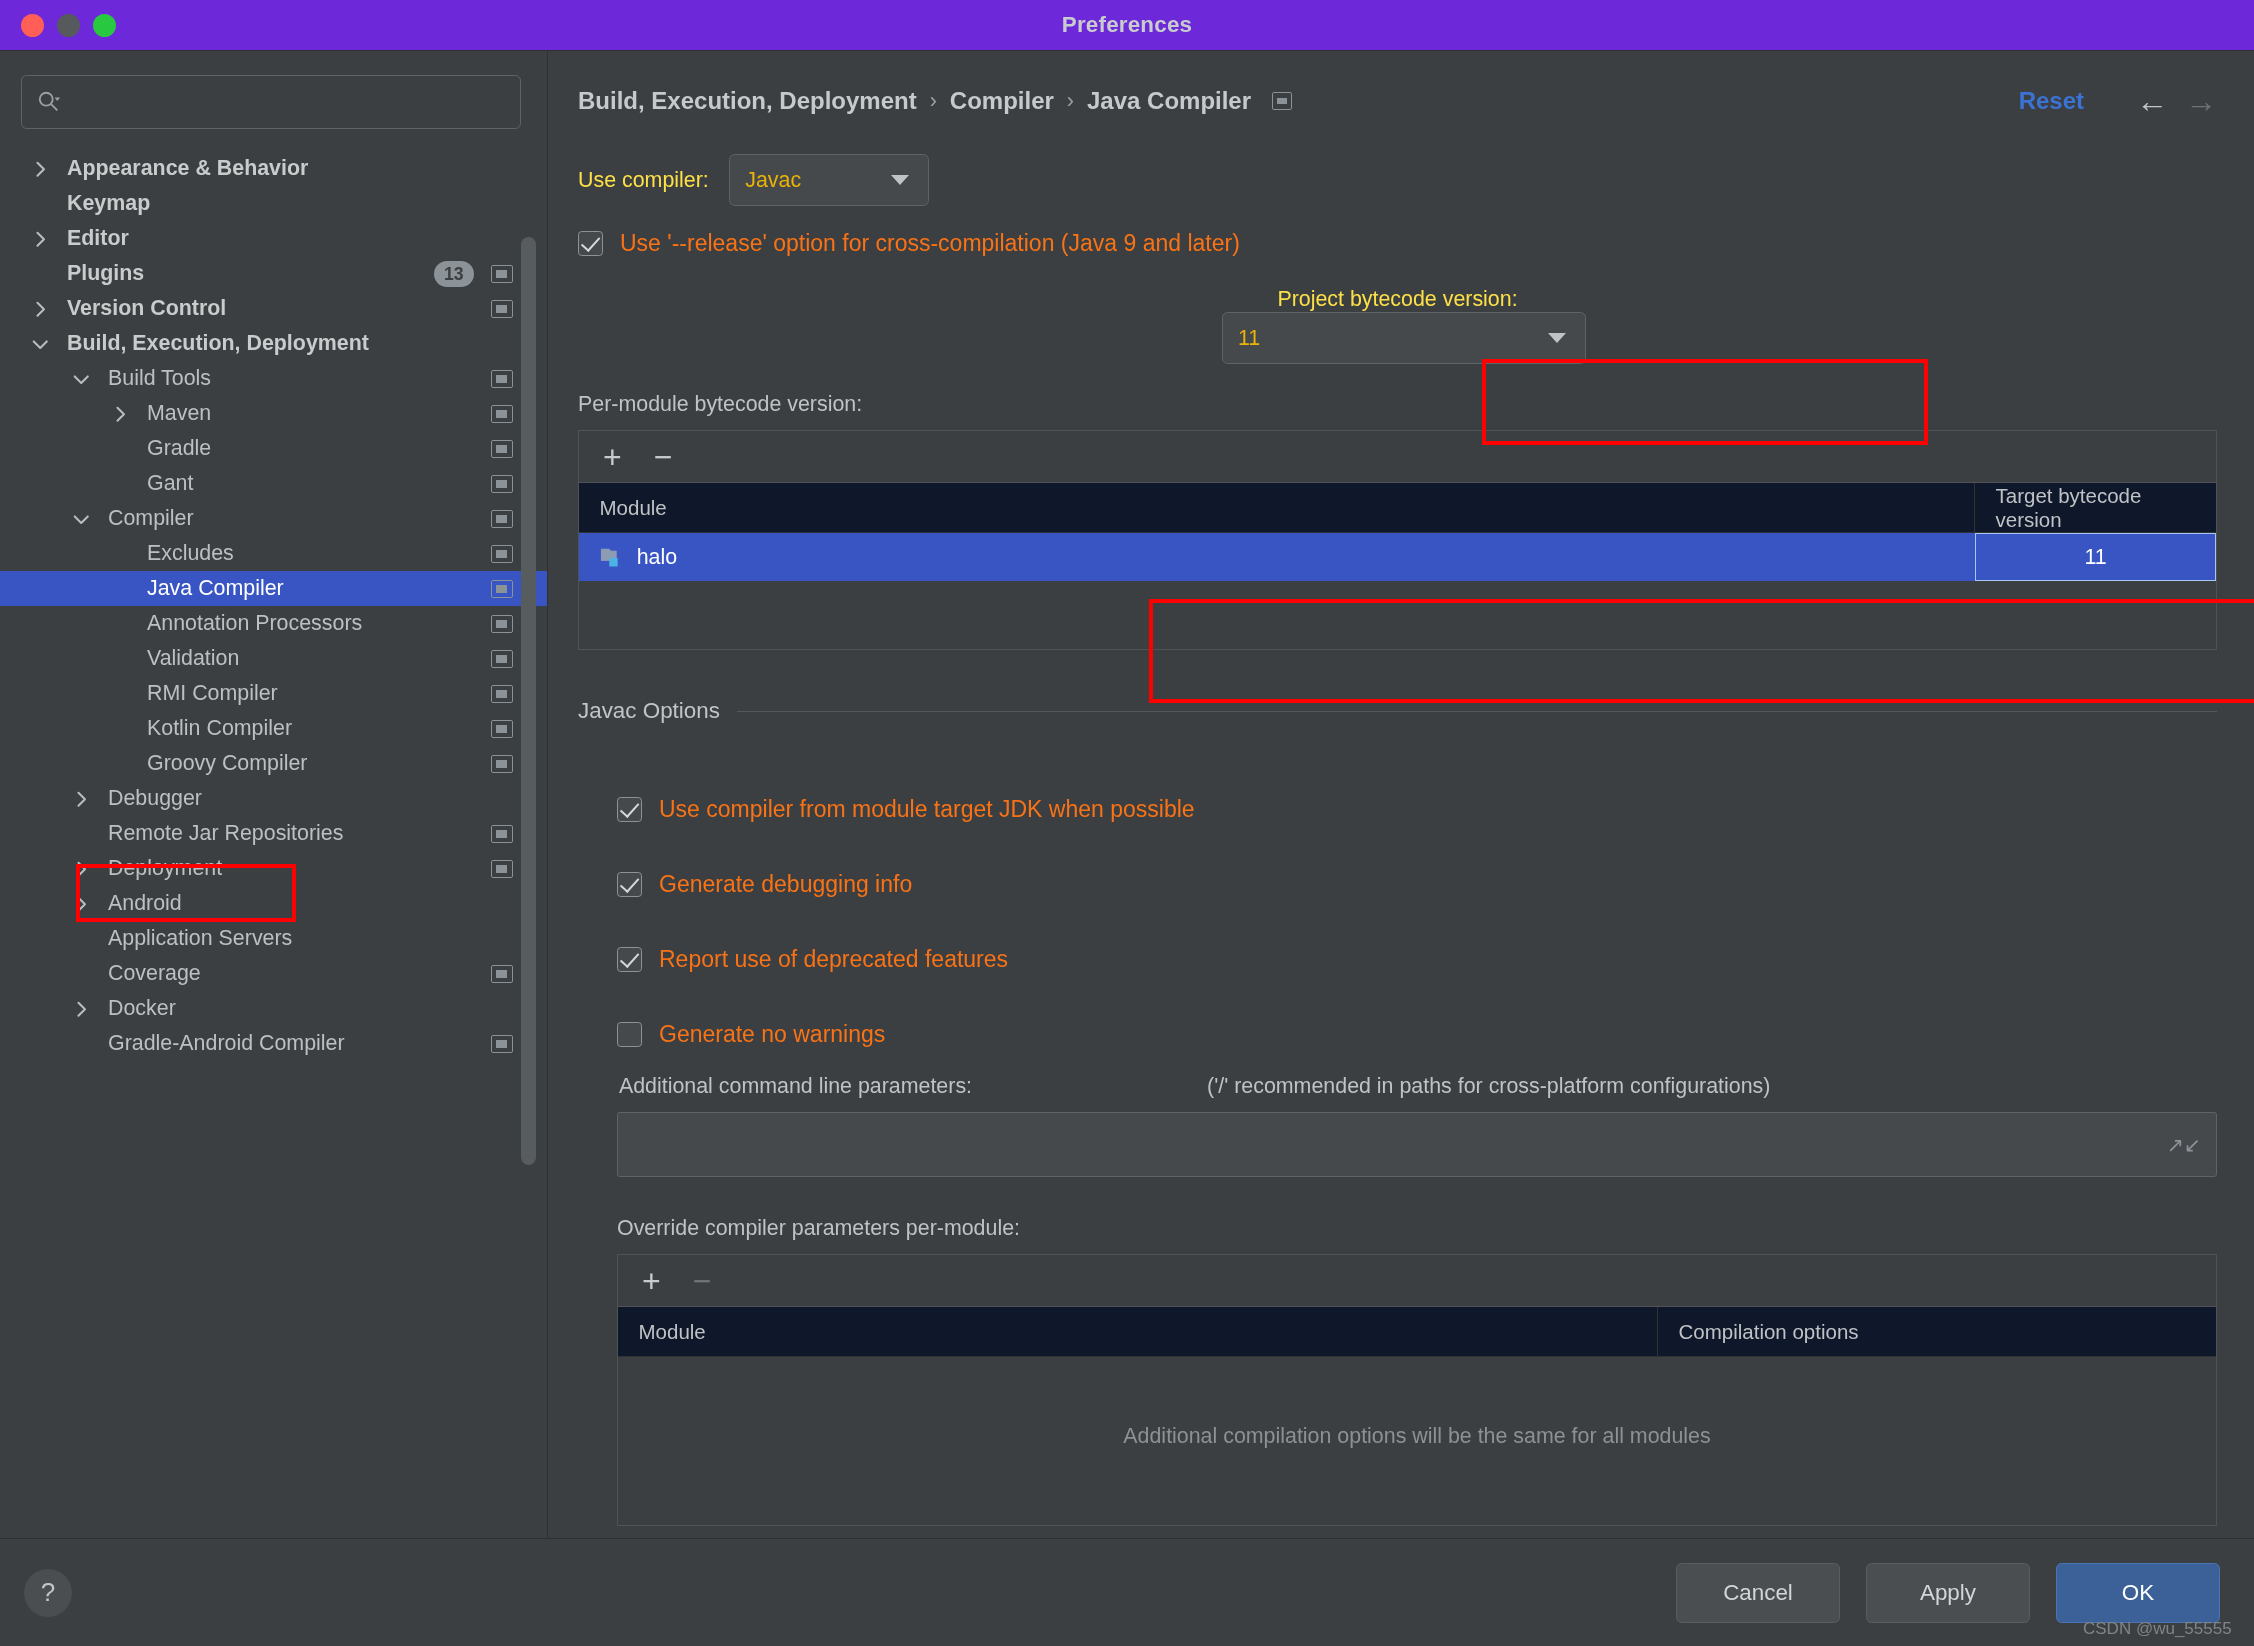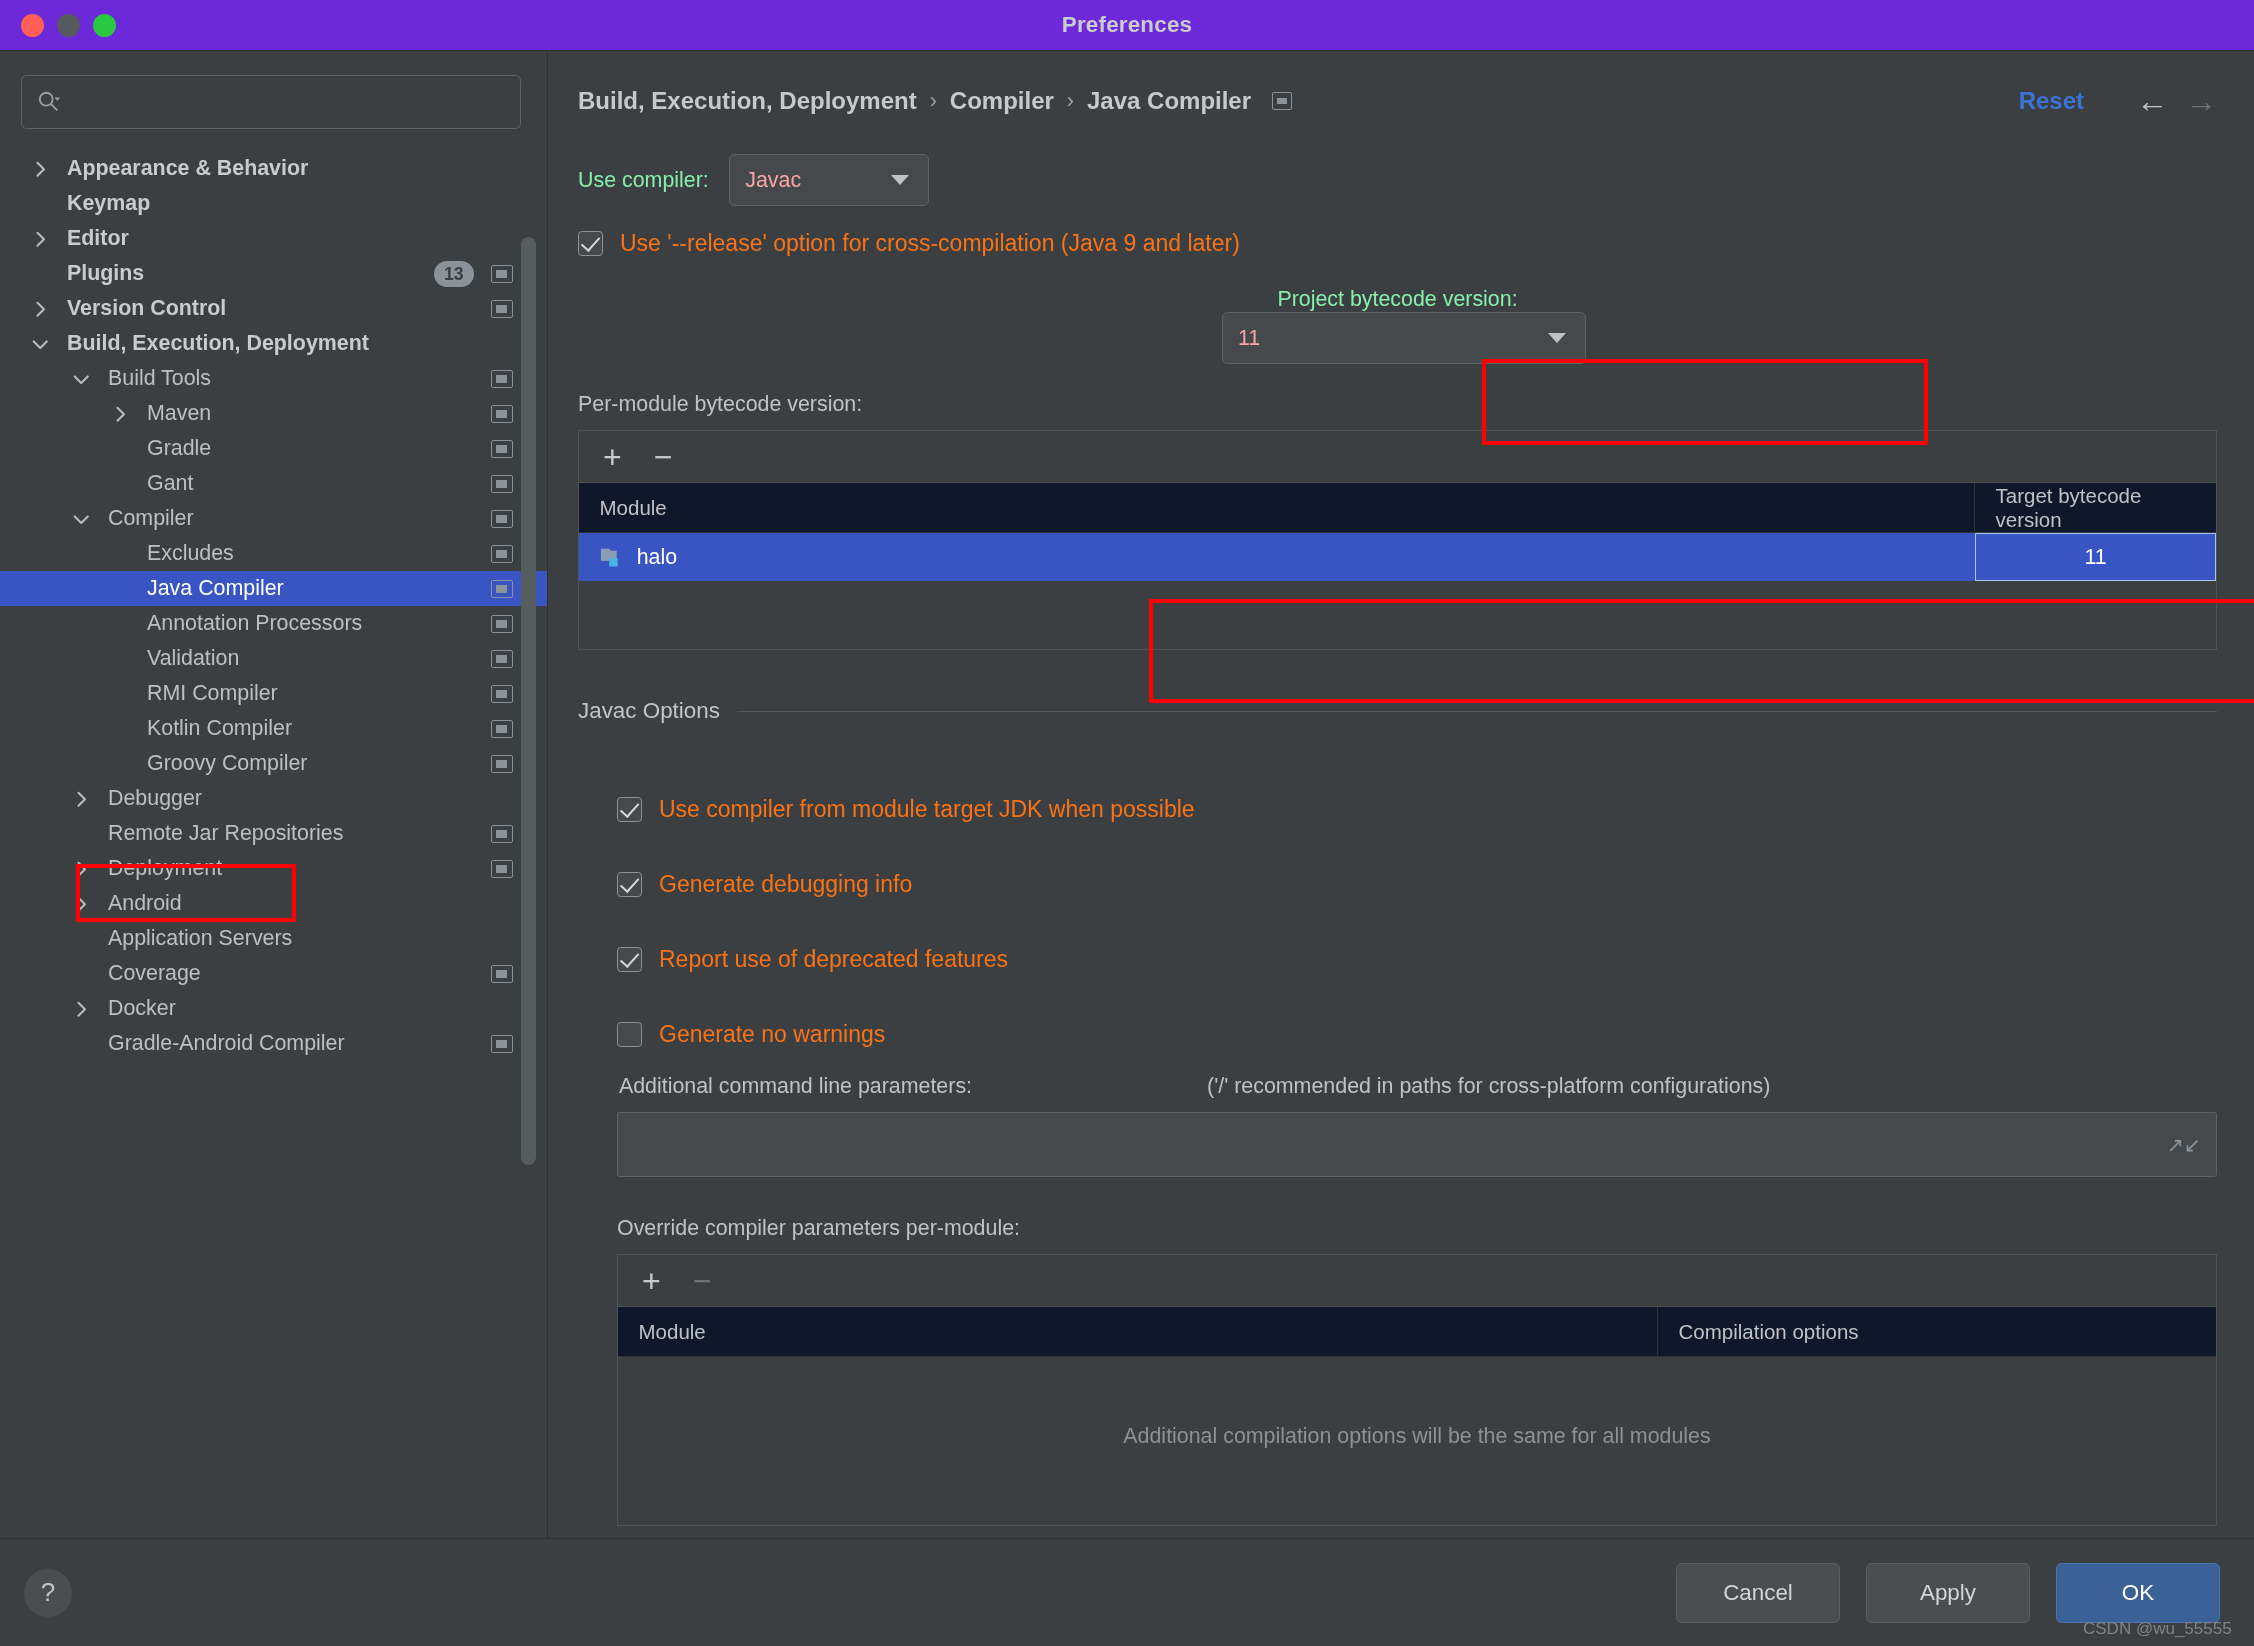--- a/index.html
+++ b/index.html
@@ -131,29 +131,29 @@
   .reset-link {
     font-size: 24px; font-weight: bold; color: #3b73d5; cursor: pointer;
     margin-right: 35px;
   }
   .nav-arrow { font-size: 32px; color: #c2c5c7; margin-left: 17px; cursor: pointer; line-height: 1; }
   .nav-arrow.disabled { color: #6d7275; }
 
   .content { padding: 0 37px 0 30px; }
 
   .row { display: flex; align-items: center; }
-  .lbl { font-size: 21.4px; color: #86efac; }
+  .lbl { font-size: 21.4px; color: #fde047; }
 
   .use-compiler-row { margin-top: 37px; }
   .combo {
     height: 52px; border: 0.9px solid #5e6366; border-radius: 5.6px;
     background: #45494b; display: flex; align-items: center;
     margin-left: 20.5px;
   }
-  .combo .val { flex: 1; font-size: 21.4px; color: #fca5a5; padding: 0 15px; }
+  .combo .val { flex: 1; font-size: 21.4px; color: #eab308; padding: 0 15px; }
   .combo .caret {
     width: 56px; display: flex; align-items: center; justify-content: center;
   }
   .caret-tri {
     width: 0; height: 0; border-left: 9.3px solid transparent;
     border-right: 9.3px solid transparent; border-top: 10.3px solid #c0c3c5;
   }
   #combo-javac { width: 200px; }
 
   .chk-row { display: flex; align-items: center; margin-top: 24px; }

